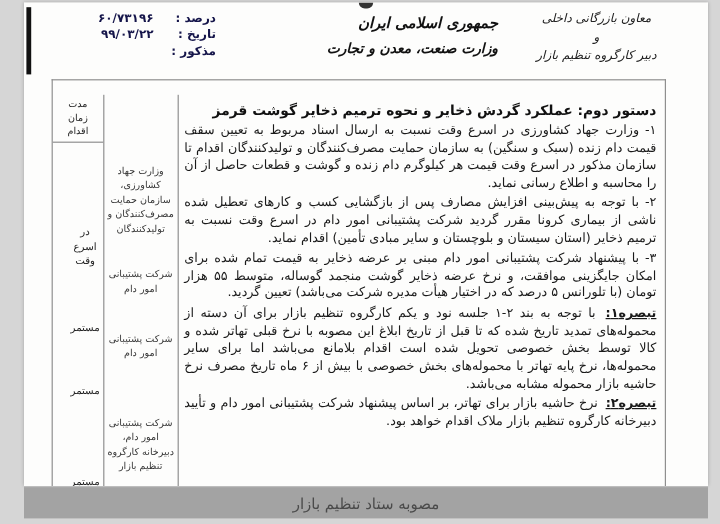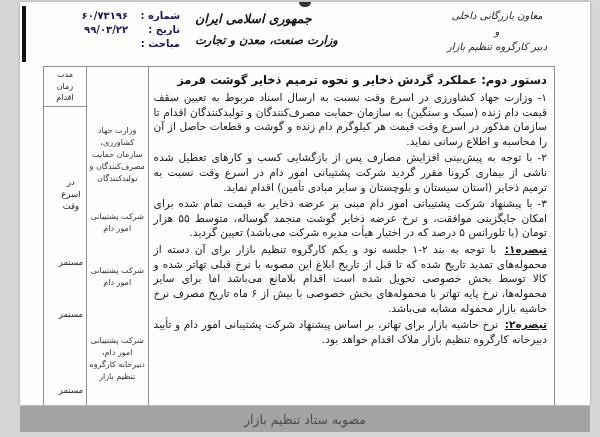--- a/index.html
+++ b/index.html
@@ -20,21 +20,21 @@
   }
 
   
   .letterhead { position:absolute; top:0; right:0; left:0; height:64px; }
   .lh-right {
     position:absolute; top:6px; right:18px; width:150px;
     text-align:center; font-style:italic; font-size:10px; color:#222;
     line-height:1.55;
   }
   .lh-center {
-    position:absolute; top:0; right:175px; width:220px; text-align:left; color:#111;
+    position:absolute; top:0; right:175px; width:220px; text-align:right; color:#111;
   }
   .emblem {
     width:12px; height:5px; margin:0 auto 4px auto;
     background:#333; border-radius:0 0 6px 6px;
   }
   .lh-center .l1 { font-style:italic; font-size:12.5px; font-weight:bold; }
   .lh-center .l2 { font-style:italic; font-size:11.5px; font-weight:bold; margin-top:7px; }
   .lh-left {
     position:absolute; top:8px; left:415px; right:410px; width:150px;
     font-size:10px; font-weight:bold; color:#15154a;
@@ -46,21 +46,21 @@
   .fold-line {
     position:absolute; top:4px; left:2px; width:4px; height:56px; background:#111;
   }
 
   
   .doc-table {
     position:absolute; top:64px; right:35px; width:512px; bottom:0;
     display:flex; direction:rtl;
     border:1px solid #8f8f8f; border-bottom:none;
   }
-  .col { position:relative; }
+  .col { position:relative;margin-top:12px; }
   .col-main { width:408px; border-left:1px solid #8f8f8f; }
   .col-agency { width:62px; border-left:1px solid #8f8f8f; }
   .col-duration { width:42px; }
   .cell-head {
     height:40px; border-bottom:1px solid #8f8f8f;
     display:flex; flex-direction:column; align-items:center; justify-content:center;
     font-size:8px; color:#222; text-align:center; line-height:1.45;
   }
   .col-main .cell-head { font-size:10px; }
   .cell-body { position:relative; padding:4px 7px 4px 5px; }
@@ -109,29 +109,29 @@
       </div>
 
       <div class="lh-center">
         <div class="emblem"></div>
         <div class="l1">جمهوری اسلامی ایران</div>
         <div class="l2">وزارت صنعت، معدن و تجارت</div>
       </div>
 
       <div class="lh-left" style="left:12px; width:150px;">
         <div class="meta-row">
-          <span class="meta-label">شماره :</span>
+          <span class="meta-label">درصد :</span>
           <span class="meta-value">۶۰/۷۳۱۹۶</span>
         </div>
         <div class="meta-row">
           <span class="meta-label">تاریخ :</span>
           <span class="meta-value">۹۹/۰۳/۲۲</span>
         </div>
         <div class="meta-row">
-          <span class="meta-label">مباحث :</span>
+          <span class="meta-label">مذکور :</span>
           <span class="meta-value"></span>
         </div>
       </div>
 
       <div class="fold-line"></div>
     </div>
 
     <div class="doc-table">
 
       <div class="col col-main">

